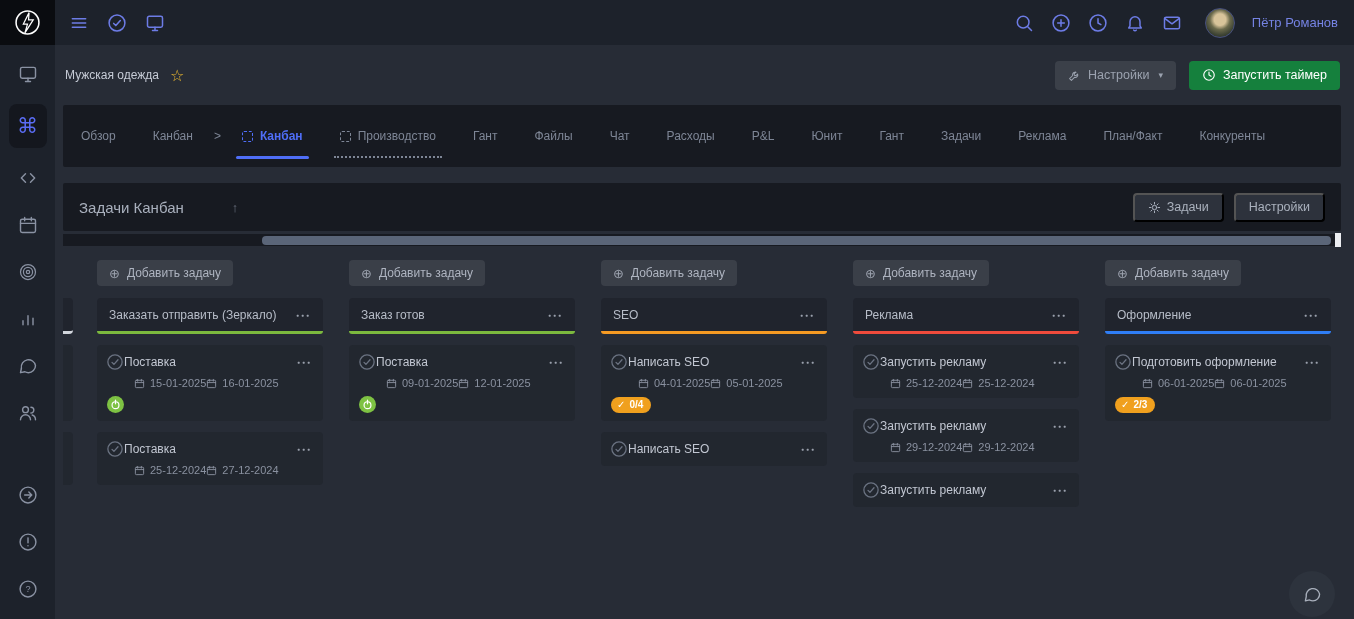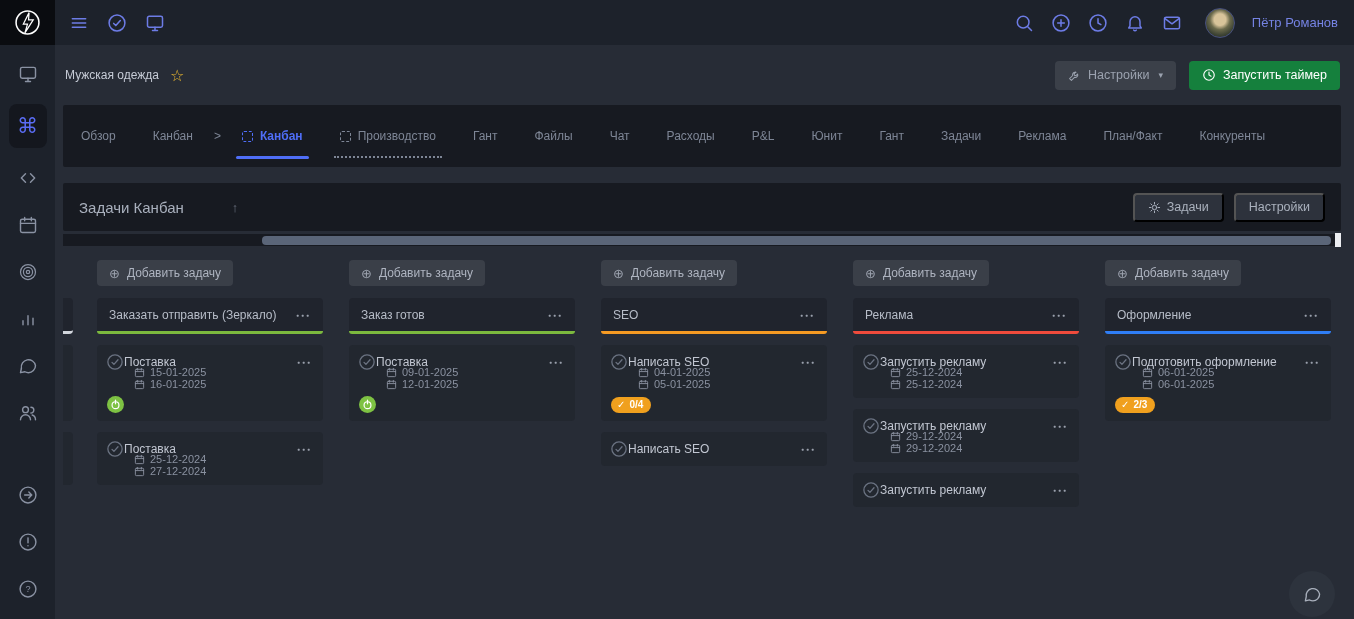--- a/index.html
+++ b/index.html
@@ -61,21 +61,21 @@
   .col { width:226px; flex:0 0 auto; }
   .add-btn { height:26px; background:#3a3f48; border-radius:4px; color:#aeb4c0; font-size:12px; display:inline-flex; align-items:center; gap:7px; padding:0 12px; margin-bottom:12px; cursor:pointer; }
   .add-icon { color:#9aa0ac; font-size:13px; line-height:1; }
   .col-header { background:#20242d; border-radius:4px 4px 3px 3px; height:36px; display:flex; align-items:center; justify-content:space-between; padding:0 12px; border-bottom:3px solid #7cb93e; cursor:pointer; }
   .col-title { font-size:12px; color:#b7bdc8; }
   .dots { color:#8e95a2; font-size:9px; letter-spacing:2px; font-weight:bold; cursor:pointer; }
   .card { background:#22272f; border-radius:4px; margin-top:11px; padding:8px 11px 8px 9px; cursor:pointer; }
   .card-row1 { display:flex; align-items:center; }
   .check-icon { width:18px; height:18px; flex:0 0 auto; cursor:pointer; }
   .card-title { font-size:12px; color:#c2c7d2; flex:1; }
-  .card-dates { display:flex; justify-content:flex-end; margin:5px 2px 0 28px; height:14px;flex-direction:column; }
+  .card-dates { display:flex; justify-content:flex-start; margin:5px 2px 0 28px; height:14px; }
   .date { display:flex; align-items:center; gap:5px; font-size:11px; color:#8a91a0; }
   .card-badges { margin:6px 0 0 1px; height:17px; display:flex; align-items:center; }
   .badge-pill { background:#f0a01e; color:#fff; font-size:10px; font-weight:bold; border-radius:9px; padding:2px 8px 2px 6px; display:inline-flex; align-items:center; gap:4px; line-height:1.2; }
   .badge-power { width:17px; height:17px; border-radius:50%; background:#7ec243; display:inline-flex; align-items:center; justify-content:center; }
 
   
   .partial-col { position:absolute; left:-216px; top:14px; width:226px; }
   .pc-spacer { height:38px; }
   .pc-header { height:36px; background:#20242d; border-radius:4px; border-bottom:3px solid #d2d6dd; }
   .pc-card1 { height:76px; background:#22272f; border-radius:4px; margin-top:11px; }

